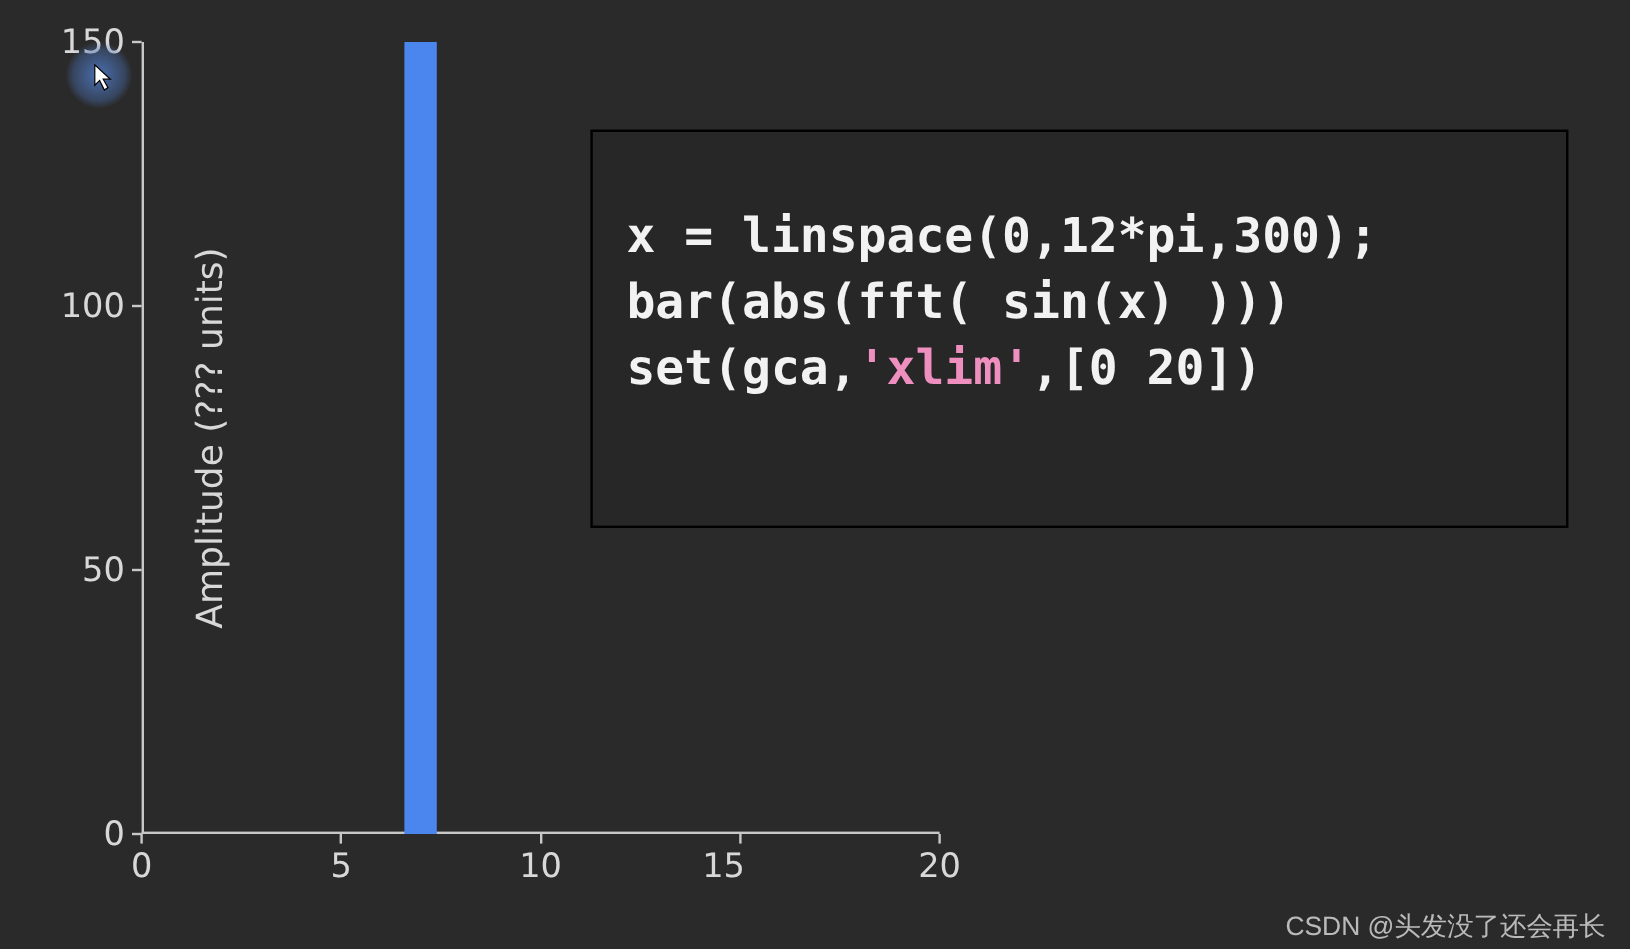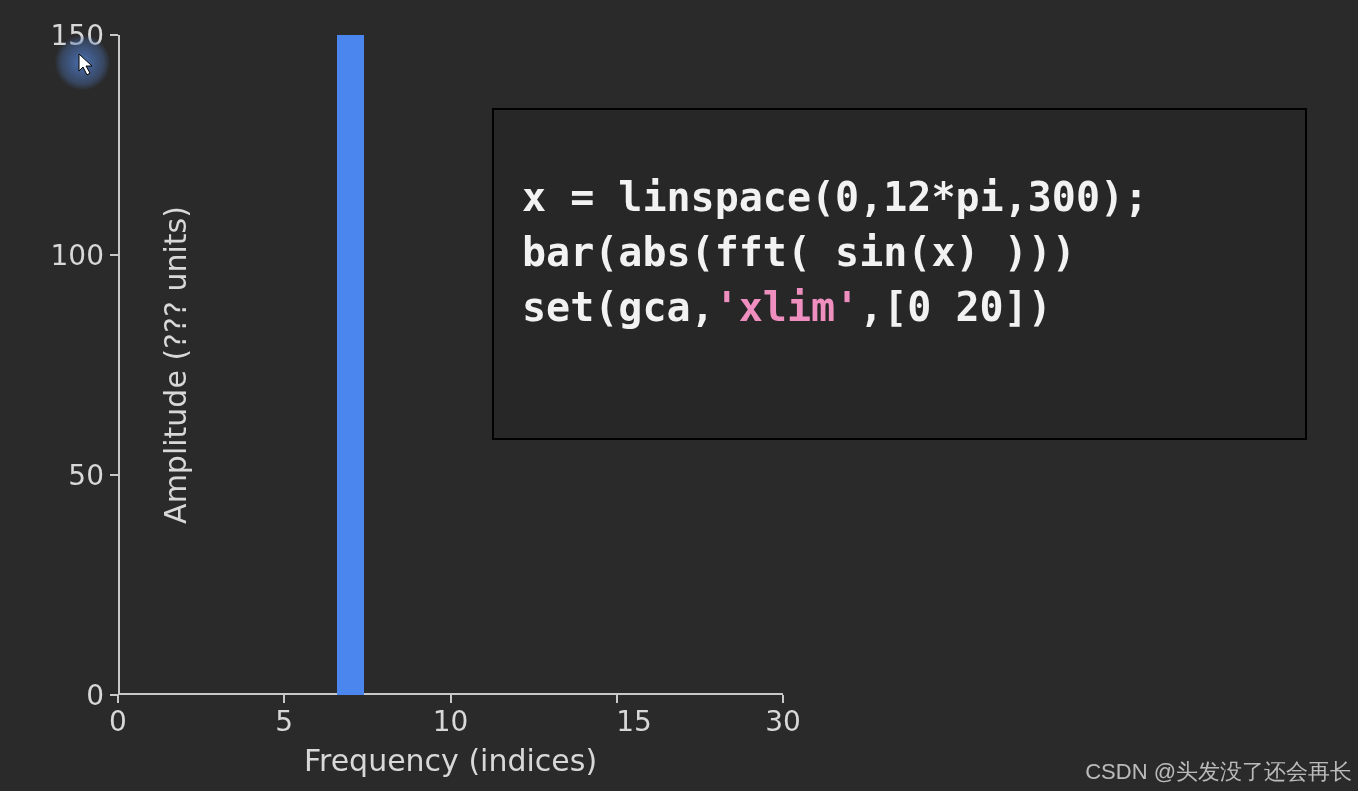--- a/index.html
+++ b/index.html
@@ -17,42 +17,41 @@
   .bar{position:absolute;bottom:0;background:#4a86ee}
   .axis-title-x{position:absolute;left:50%;top:calc(100% + 48px);transform:translateX(-50%);font-size:30px;color:#d8d8d8;white-space:nowrap}
   .axis-title-y{position:absolute;top:50%;left:-95px;transform:translate(-6px,-50%) rotate(-90deg);transform-origin:center;font-size:30px;color:#d8d8d8;white-space:nowrap}
   
   .codebox{position:absolute;left:492px;top:108px;width:815px;height:332px;border:2px solid #000;background:#272728;padding:60px 26px 20px 28px;box-sizing:border-box}
   .codebox pre{margin:0;font-family:'DejaVu Sans Mono','Menlo',monospace;font-size:40px;line-height:1.37;color:#f2f2f2;font-weight:600;white-space:pre}
   .str{color:#ef8fbf}
   
   .cursor-glow{position:absolute;left:55px;top:35px;width:55px;height:55px;border-radius:50%;background:radial-gradient(circle,#4a6fb0 0%,rgba(74,111,176,0.4) 55%,rgba(74,111,176,0) 72%);pointer-events:none}
   .cursor-arrow{position:absolute;left:78px;top:53px;pointer-events:none}
-  .watermark{position:absolute;right:6px;bottom:4px;font-size:22px;color:rgba(235,235,235,0.75);font-family:Arial,sans-serif}
+  .watermark{position:absolute;right:20px;bottom:4px;font-size:22px;color:rgba(235,235,235,0.75);font-family:Arial,sans-serif}
 </style>
 </head>
 <body>
 
 <div class="stage">
 
   <div class="plot" id="plot">
     <div class="axis-line y-axis"></div>
     <div class="axis-line x-axis"></div>
-    <div class="axis-title-x">Frequency (indices)</div>
     <div class="axis-title-y">Amplitude (??? units)</div>
   <div class="tick xtick" style="left: -1px;"></div>
       <div class="xlabel-tick" style="left: 0px;">0</div>
       <div class="tick xtick" style="left: 165.25px;"></div>
       <div class="xlabel-tick" style="left: 166.25px;">5</div>
       <div class="tick xtick" style="left: 331.5px;"></div>
       <div class="xlabel-tick" style="left: 332.5px;">10</div>
       <div class="tick xtick" style="left: 497.75px;"></div>
-      <div class="xlabel-tick" style="left: 516px;">15</div>
+      <div class="xlabel-tick" style="left: 485px;">15</div>
       <div class="tick xtick" style="left: 664px;"></div>
-      <div class="xlabel-tick" style="left: 665px;">30</div>
+      <div class="xlabel-tick" style="left: 665px;">20</div>
       <div class="tick ytick" style="top: 659px;"></div>
       <div class="ylabel-tick" style="top: 660px;">0</div>
       <div class="tick ytick" style="top: 439px;"></div>
       <div class="ylabel-tick" style="top: 440px; margin-left: 44px;">50</div>
       <div class="tick ytick" style="top: 219px;"></div>
       <div class="ylabel-tick" style="top: 220px; margin-left: 37px;">100</div>
       <div class="tick ytick" style="top: -1px;"></div>
       <div class="ylabel-tick" style="top: 0px;">150</div>
       <div class="bar" style="left: 219.45px; width: 26.6px; height: 660px; background: rgb(74, 134, 238);"></div>
     </div>

